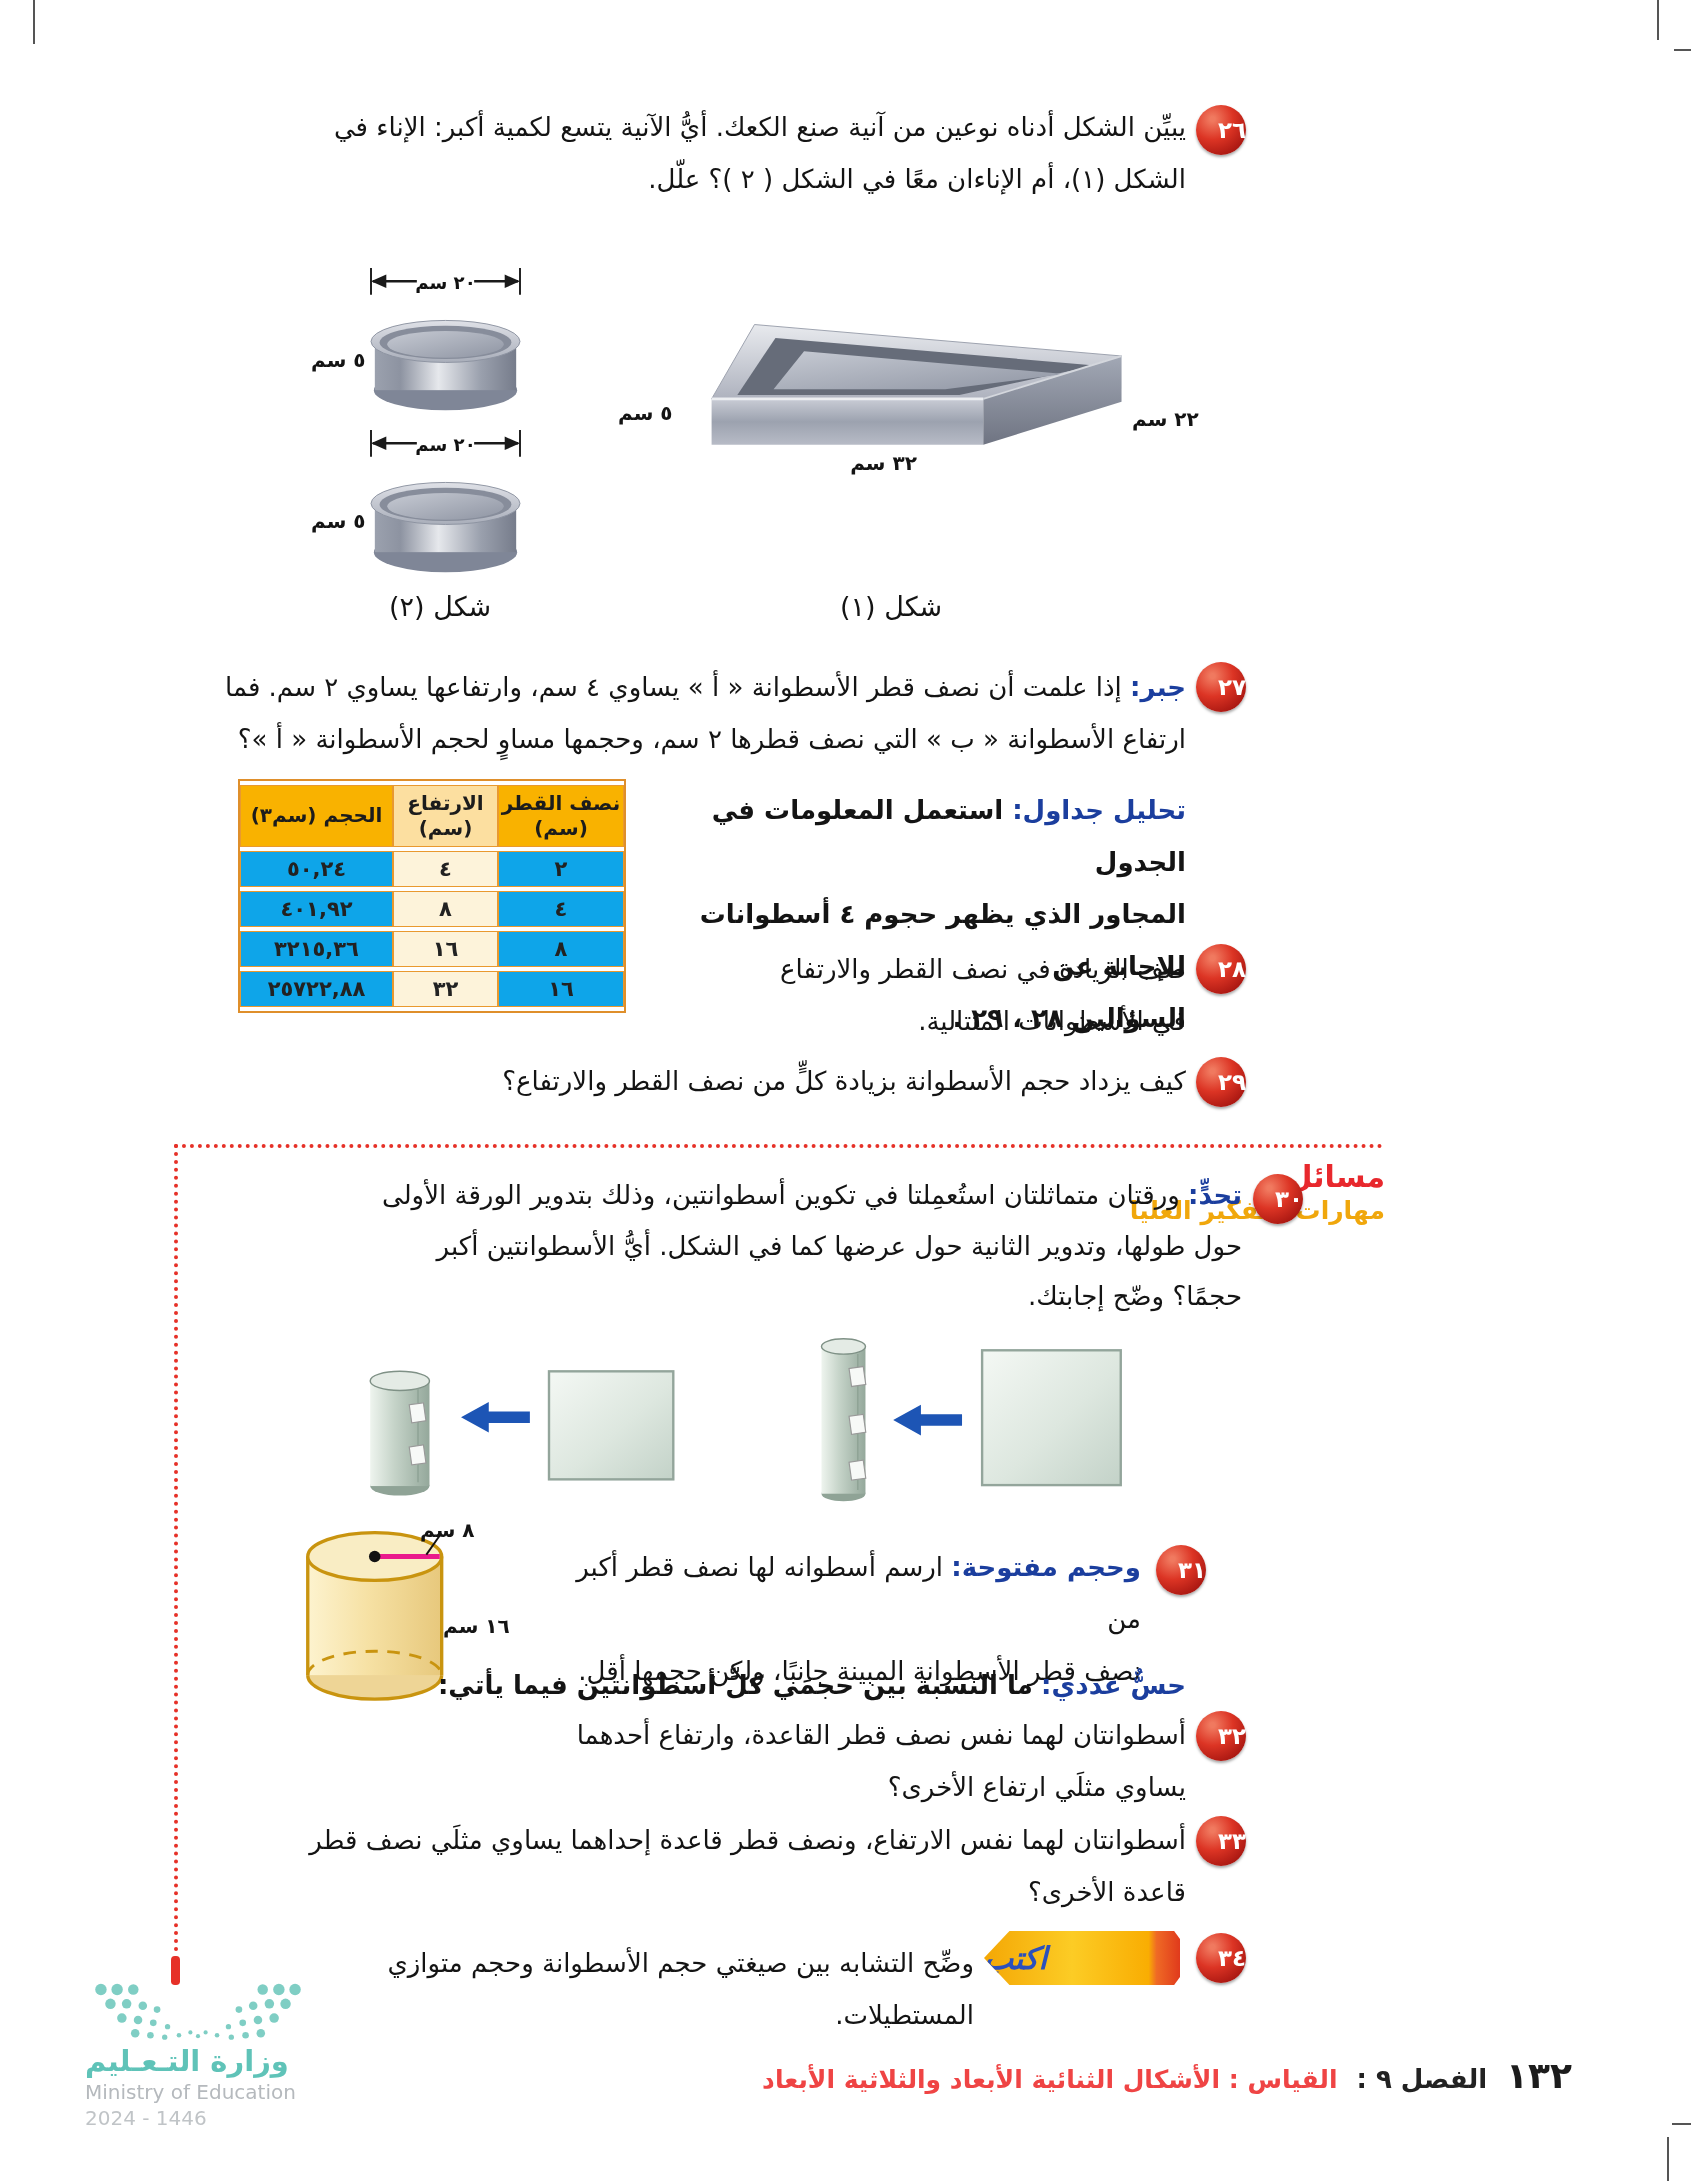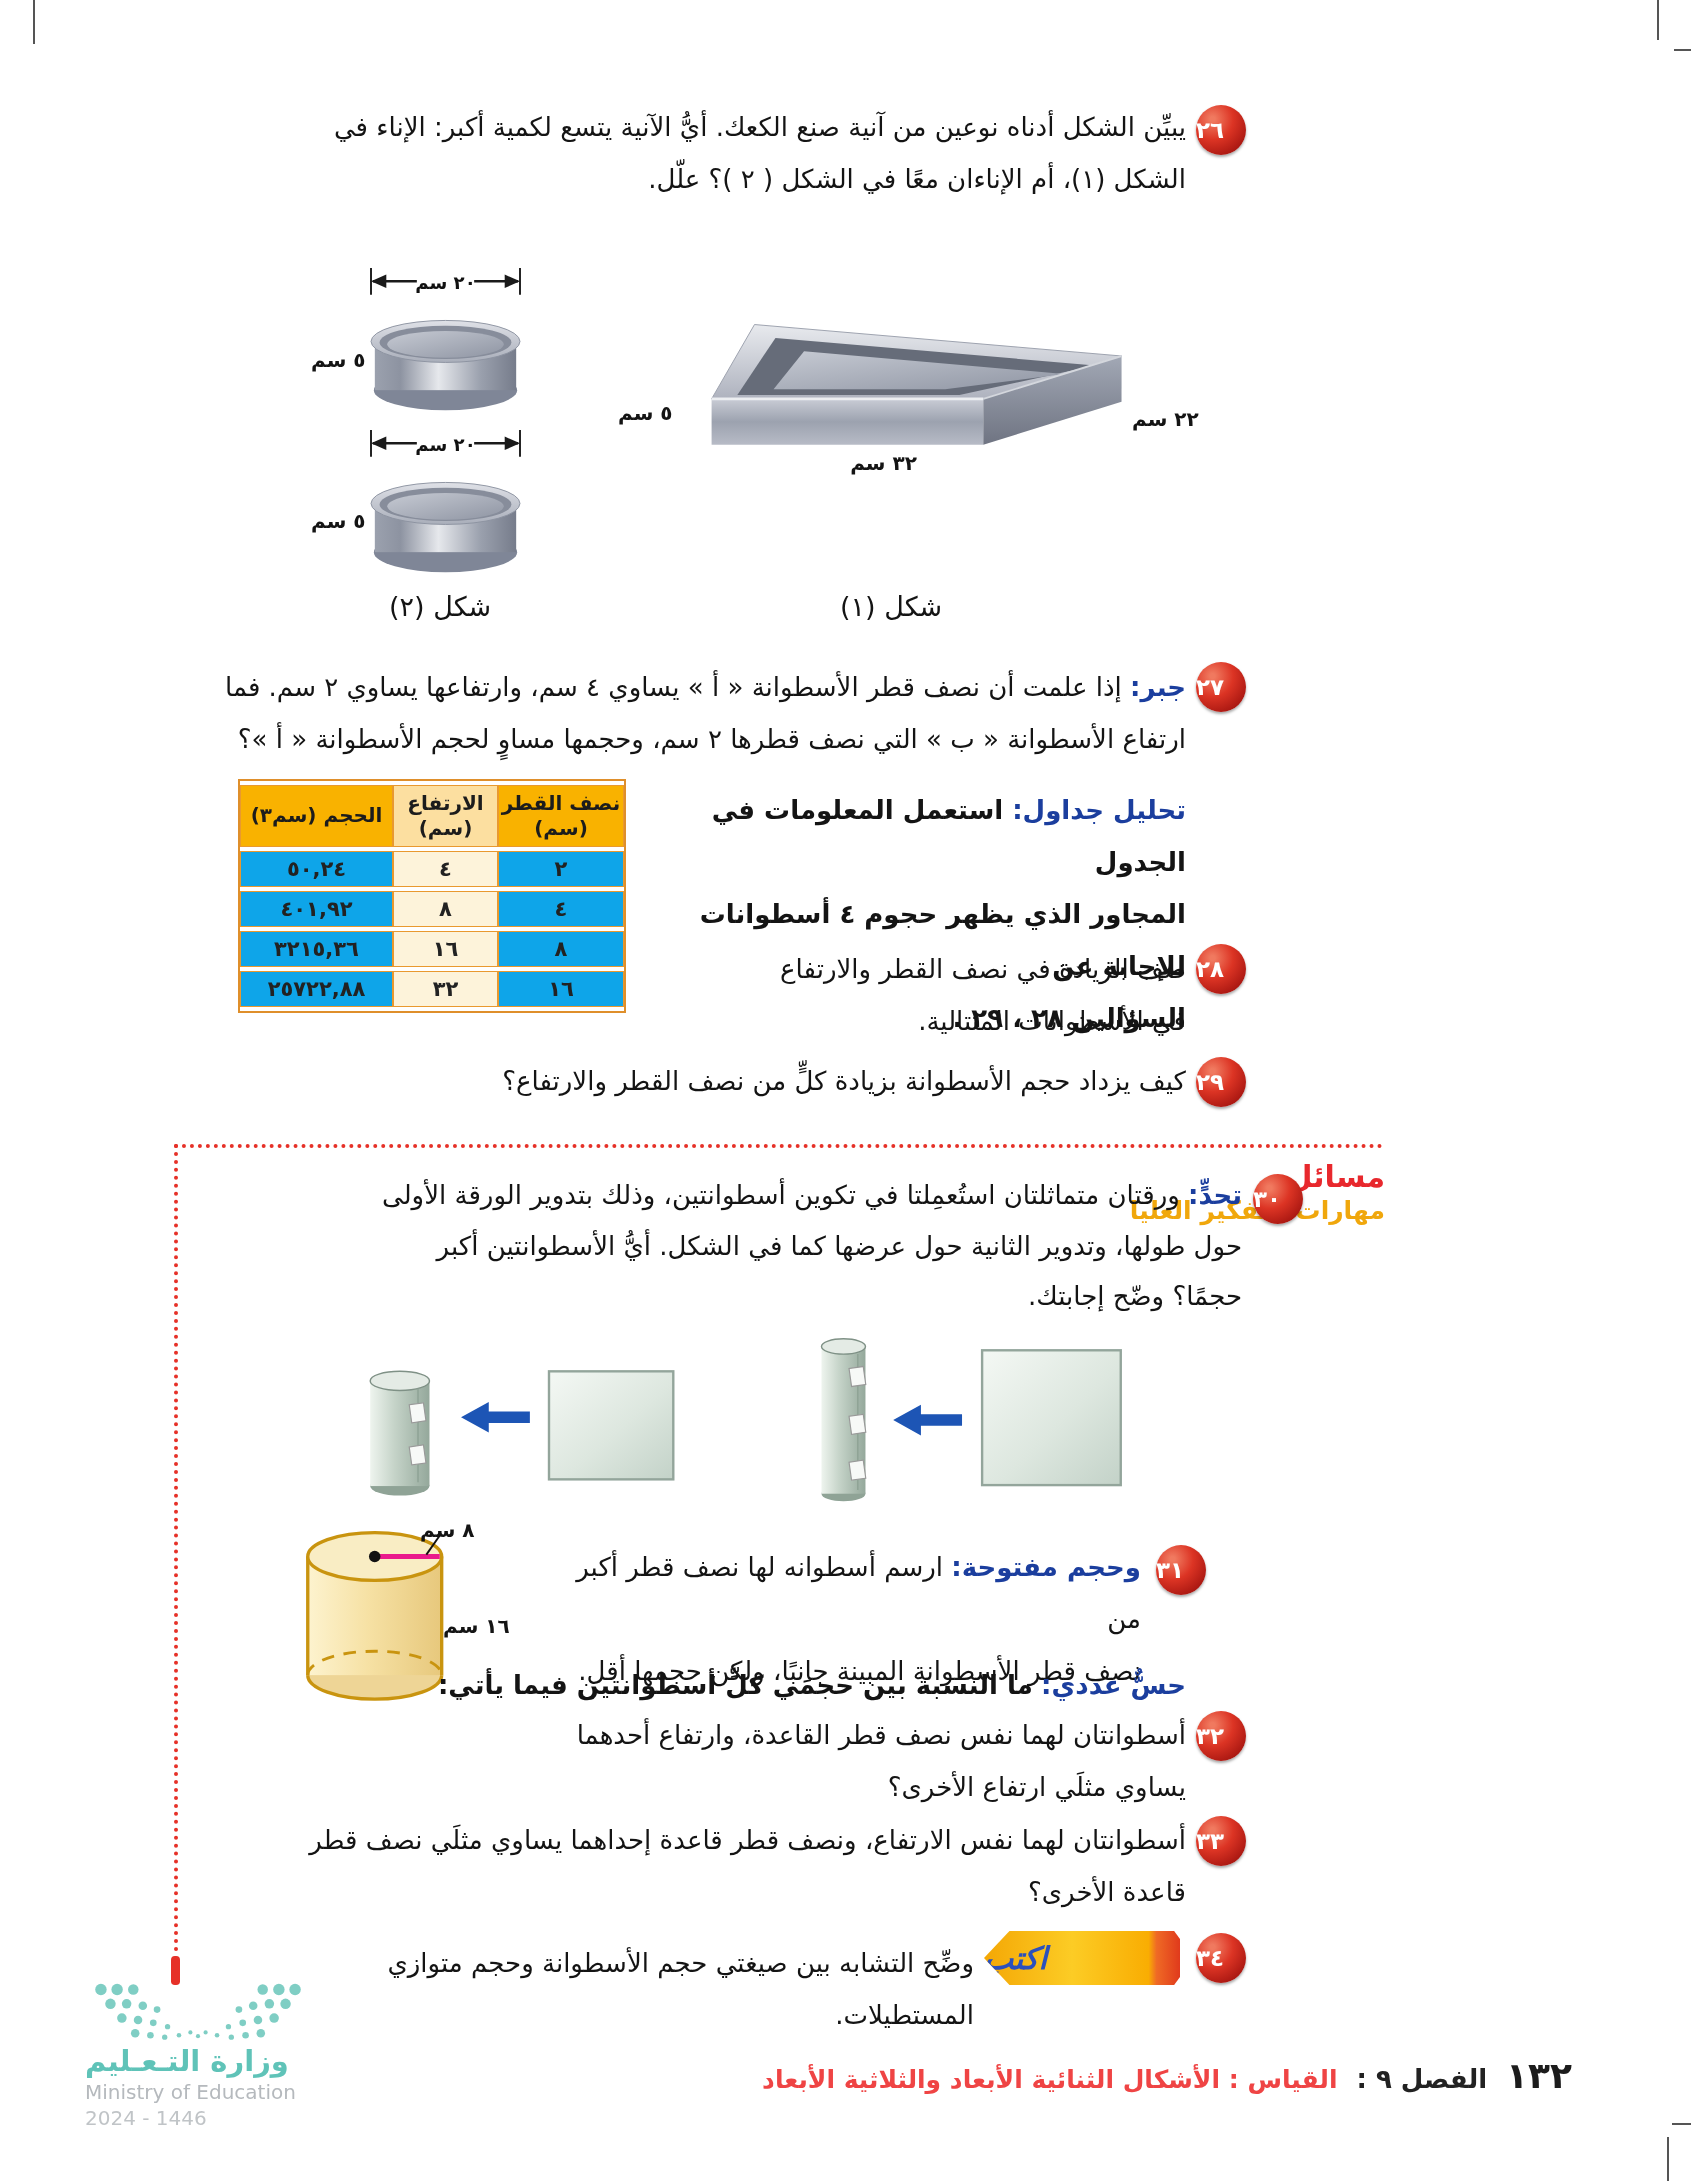--- a/index.html
+++ b/index.html
@@ -1,19 +1,19 @@
 <!DOCTYPE html>
 <html lang="ar" dir="rtl"><head>
 <meta charset="utf-8">
 <style>
   html,body{margin:0;padding:0;background:#fff;}
   .page{position:relative;width:1692px;height:2181px;background:#ffffff;overflow:hidden;
         direction:rtl;font-family:"DejaVu Sans",sans-serif;color:#141414;}
   .abs{position:absolute;}
-  .badge{width:50px;height:50px;border-radius:50%;display:flex;align-items:center;justify-content:flex-end;
+  .badge{width:50px;height:50px;border-radius:50%;display:flex;align-items:center;justify-content:flex-start;
          color:#fff;font-weight:bold;font-size:23px;
          background:radial-gradient(circle at 33% 28%,#f0795f 5%,#dc3424 42%,#a51510 82%,#7e0b08 100%);
          box-shadow:0 1.9px 2.9px rgba(0,0,0,.35);}
   .ptxt{font-size:26px;line-height:2.0;text-align:right;white-space:pre-line;}
   .blab{color:#1b3e9e;font-weight:bold;}
   .dimlbl{font-size:20px;font-weight:bold;white-space:nowrap;}
   .cap{font-size:27px;text-align:left;}
   .vtable{border-collapse:separate;border-spacing:0 4.8px;background:#fff;border:2.9px solid #df8f2b;}
   .vtable th,.vtable td{border:1.9px solid #e9992f;text-align:center;}
   .vtable th{font-size:20px;line-height:1.25;padding:4.8px 1.9px;font-weight:bold;color:#1c1c1c;}

